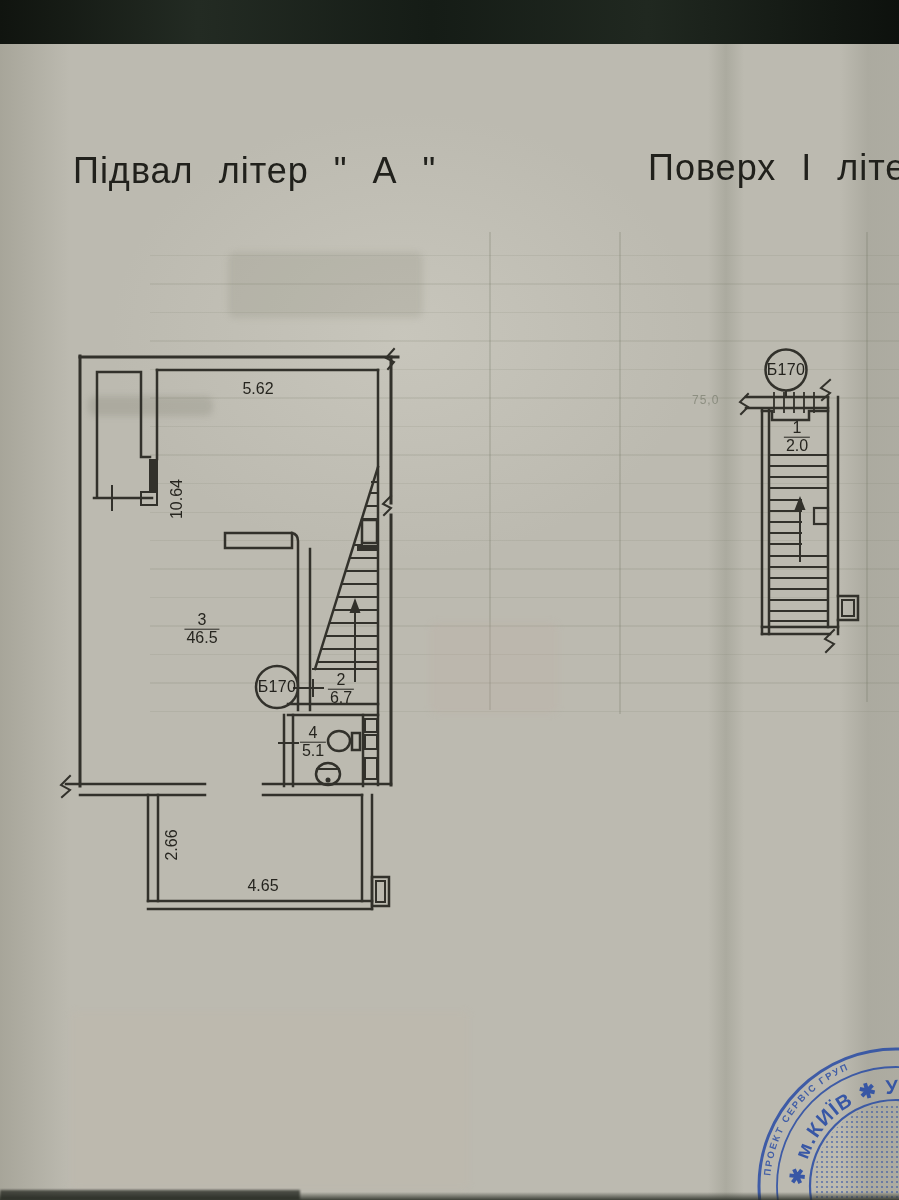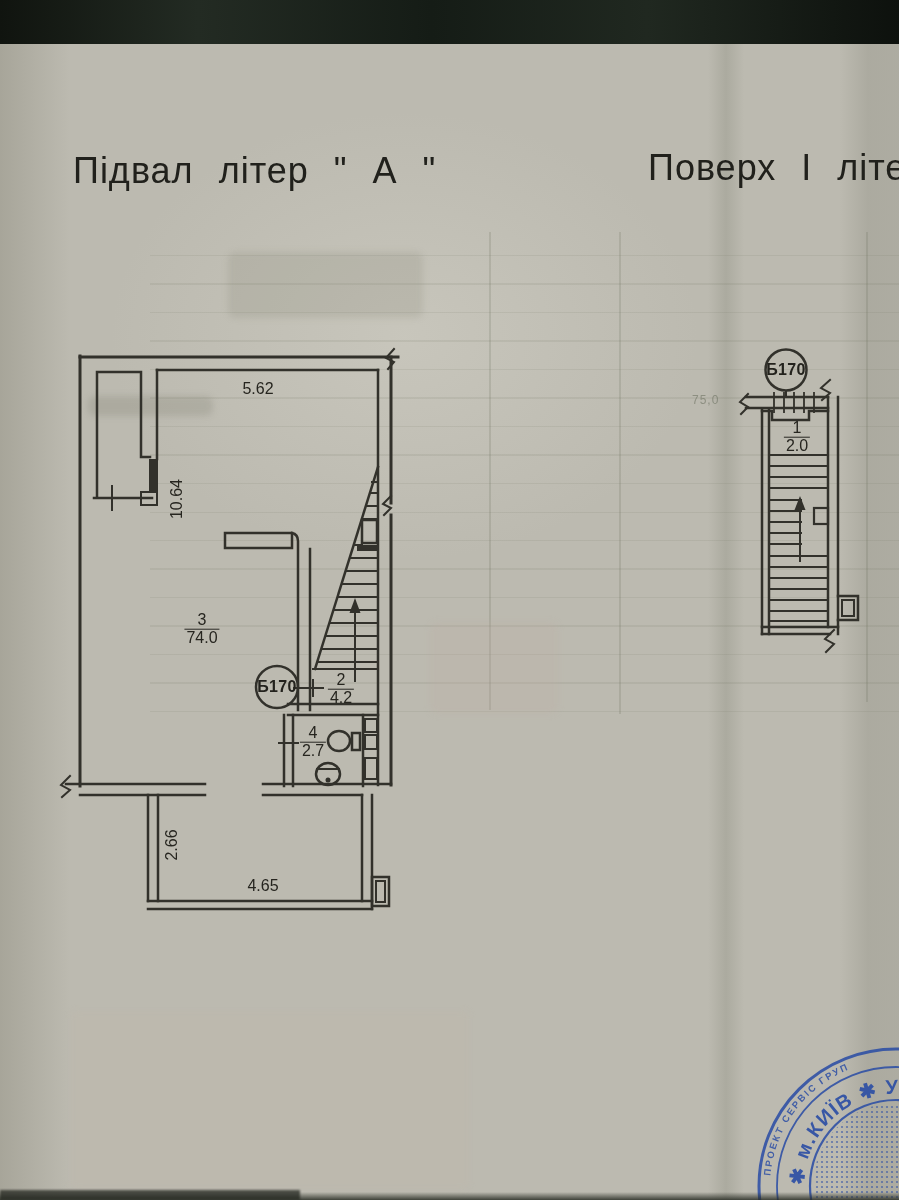--- a/index.html
+++ b/index.html
@@ -27,21 +27,21 @@
   .smudge{filter:blur(3px);border-radius:8px;}
   .ghost-num{font-size:12px;color:rgba(84,90,74,.45);letter-spacing:1px;}
   
   .title{color:#21211c;font-size:36px;letter-spacing:1px;word-spacing:14px;white-space:nowrap;}
   
   .lbl{color:#26251f;font-size:16px;white-space:nowrap;transform:translate(-50%,-50%);}
   .rot{transform:translate(-50%,-50%) rotate(-90deg);}
   .frac{display:inline-flex;flex-direction:column;align-items:center;line-height:1.05;transform:translate(-50%,-50%);color:#26251f;font-size:16px;}
   .frac .den{border-top:1.7px solid #2a2924;padding:0 2px;}
   .frac .num{padding:0 4px;}
-  .circle-lbl{font-weight:700;font-size:16px;letter-spacing:.3px;transform:translate(-50%,-50%);color:#23221d;}
+  .circle-lbl{font-weight:400;font-size:16px;letter-spacing:.3px;transform:translate(-50%,-50%);color:#23221d;}
   svg{display:block;}
 </style>
 </head>
 <body>
 
 <div class="page">
 
   <div class="abs ghost-grid"></div>
   <div class="abs ghost-v" style="left:489px;top:232px;height:478px;"></div>
   <div class="abs ghost-v" style="left:619px;top:232px;height:482px;"></div>
@@ -154,29 +154,29 @@
     </g>
   </svg>
 
   <div class="abs lbl" style="left:258px;top:389px;">5.62</div>
   <div class="abs lbl rot" style="left:177px;top:499px;">10.64</div>
   <div class="abs lbl rot" style="left:172px;top:845px;">2.66</div>
   <div class="abs lbl" style="left:263px;top:886px;">4.65</div>
 
   <div class="abs frac" style="left:202px;top:629px;">
     <span class="num">3</span>
-    <span class="den">74.0</span>
+    <span class="den">46.5</span>
   </div>
   <div class="abs frac" style="left:341px;top:689px;">
     <span class="num">2</span>
-    <span class="den">4.2</span>
+    <span class="den">6.7</span>
   </div>
   <div class="abs frac" style="left:313px;top:742px;">
     <span class="num">4</span>
-    <span class="den">2.7</span>
+    <span class="den">5.1</span>
   </div>
   <div class="abs circle-lbl" style="left:277px;top:687px;">Б170</div>
 
   <div class="abs circle-lbl" style="left:786px;top:370px;">Б170</div>
   <div class="abs frac" style="left:797px;top:437px;">
     <span class="num">1</span>
     <span class="den">2.0</span>
   </div>
 
   <svg class="abs" style="left:700px;top:1040px;" width="199" height="160" viewBox="0 0 199 160">

